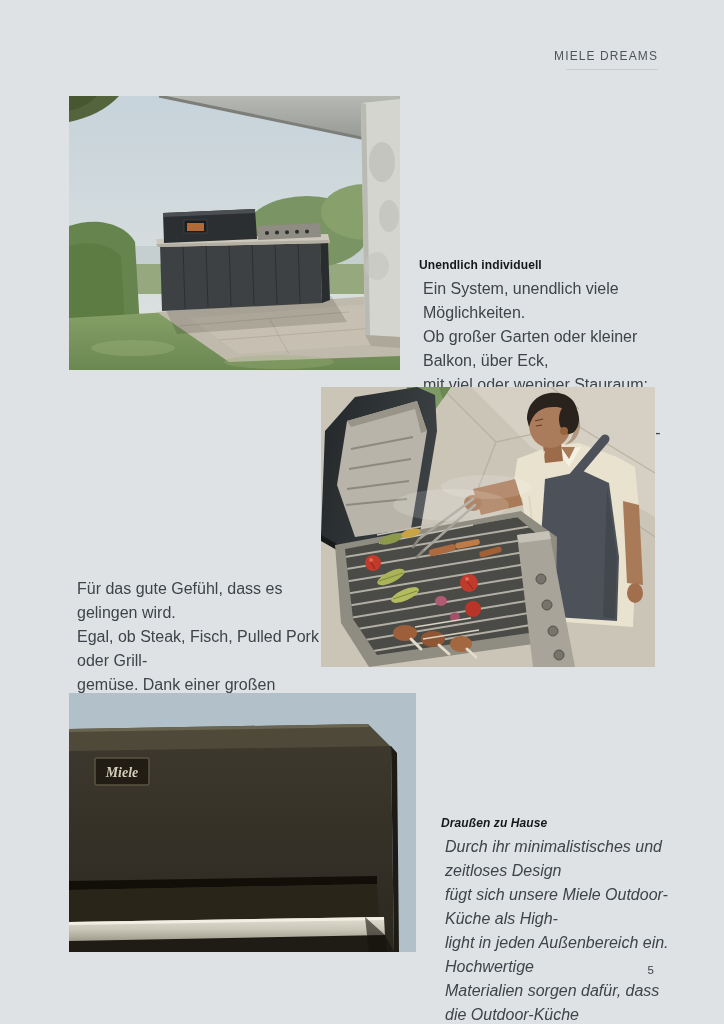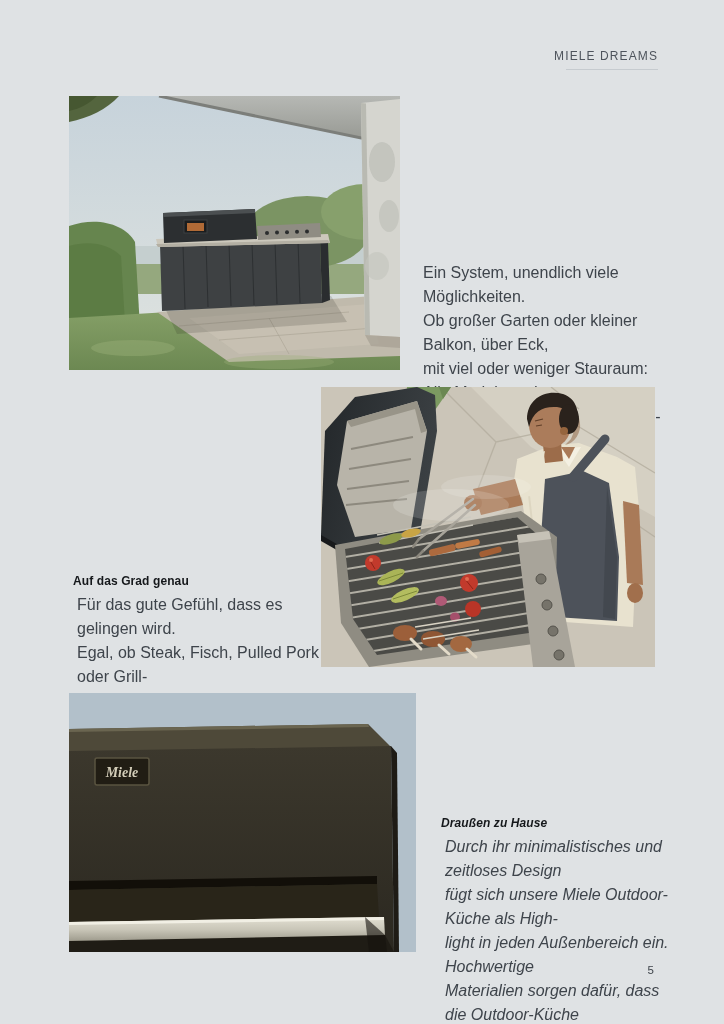--- a/index.html
+++ b/index.html
@@ -103,20 +103,21 @@
       <ellipse cx="308" cy="170" rx="12" ry="14" fill="#c3c5bd" opacity=".6"></ellipse>
       <path d="M296,239 L331,241 L331,252 L302,250 Z" fill="#a9a396" opacity=".8"></path>
       <path d="M0,0 L50,0 C38,13 20,22 0,26 Z" fill="#54653e"></path>
       <path d="M0,0 L28,0 C20,8 10,13 0,15 Z" fill="#465731"></path>
       <ellipse cx="64" cy="252" rx="42" ry="8" fill="#9ab077" opacity=".45"></ellipse>
       <ellipse cx="210" cy="266" rx="55" ry="7" fill="#9ab077" opacity=".35"></ellipse>
     </svg>
   </div>
 
   <div class="text-block tb-1">
+    <div class="tb-heading">Unendlich individuell</div>
     <div class="tb-body">Ein System, unendlich viele Möglichkeiten.
 Ob großer Garten oder kleiner Balkon, über Eck,
 mit viel oder weniger Stauraum: Alle Module und
 Zubehöre unserer Miele Outdoor-Küche lassen
 sich flexibel miteinander kombinieren. Das Ergebnis:
 Eine individuelle Outdoor-Küche, die mit Ihnen
 und Ihrem Leben mitwachsen kann.</div>
   </div>
 
   <div class="figure fig-2">
@@ -196,21 +197,20 @@
       <circle cx="220" cy="192" r="5" fill="#76736a" stroke="#55534c"></circle>
       <circle cx="226" cy="218" r="5" fill="#76736a" stroke="#55534c"></circle>
       <circle cx="232" cy="244" r="5" fill="#76736a" stroke="#55534c"></circle>
       <circle cx="238" cy="268" r="5" fill="#76736a" stroke="#55534c"></circle>
       <ellipse cx="130" cy="118" rx="58" ry="16" fill="#ffffff" opacity=".16"></ellipse>
       <ellipse cx="165" cy="100" rx="45" ry="12" fill="#ffffff" opacity=".14"></ellipse>
     </svg>
   </div>
 
   <div class="text-block tb-2">
-    <div class="tb-heading">Auf das Grad genau</div>
     <div class="tb-body">Für das gute Gefühl, dass es gelingen wird.
 Egal, ob Steak, Fisch, Pulled Pork oder Grill-
 gemüse. Dank einer großen Temperaturspanne,
 gleichmäßiger Hitze und präziser Messung der
 Temperatur gelingen Lieblingsgerichte einfach
 und schnell. Jedes Mal.</div>
   </div>
 
   <div class="figure fig-3">
     <svg viewBox="0 0 347 259" preserveAspectRatio="none">

